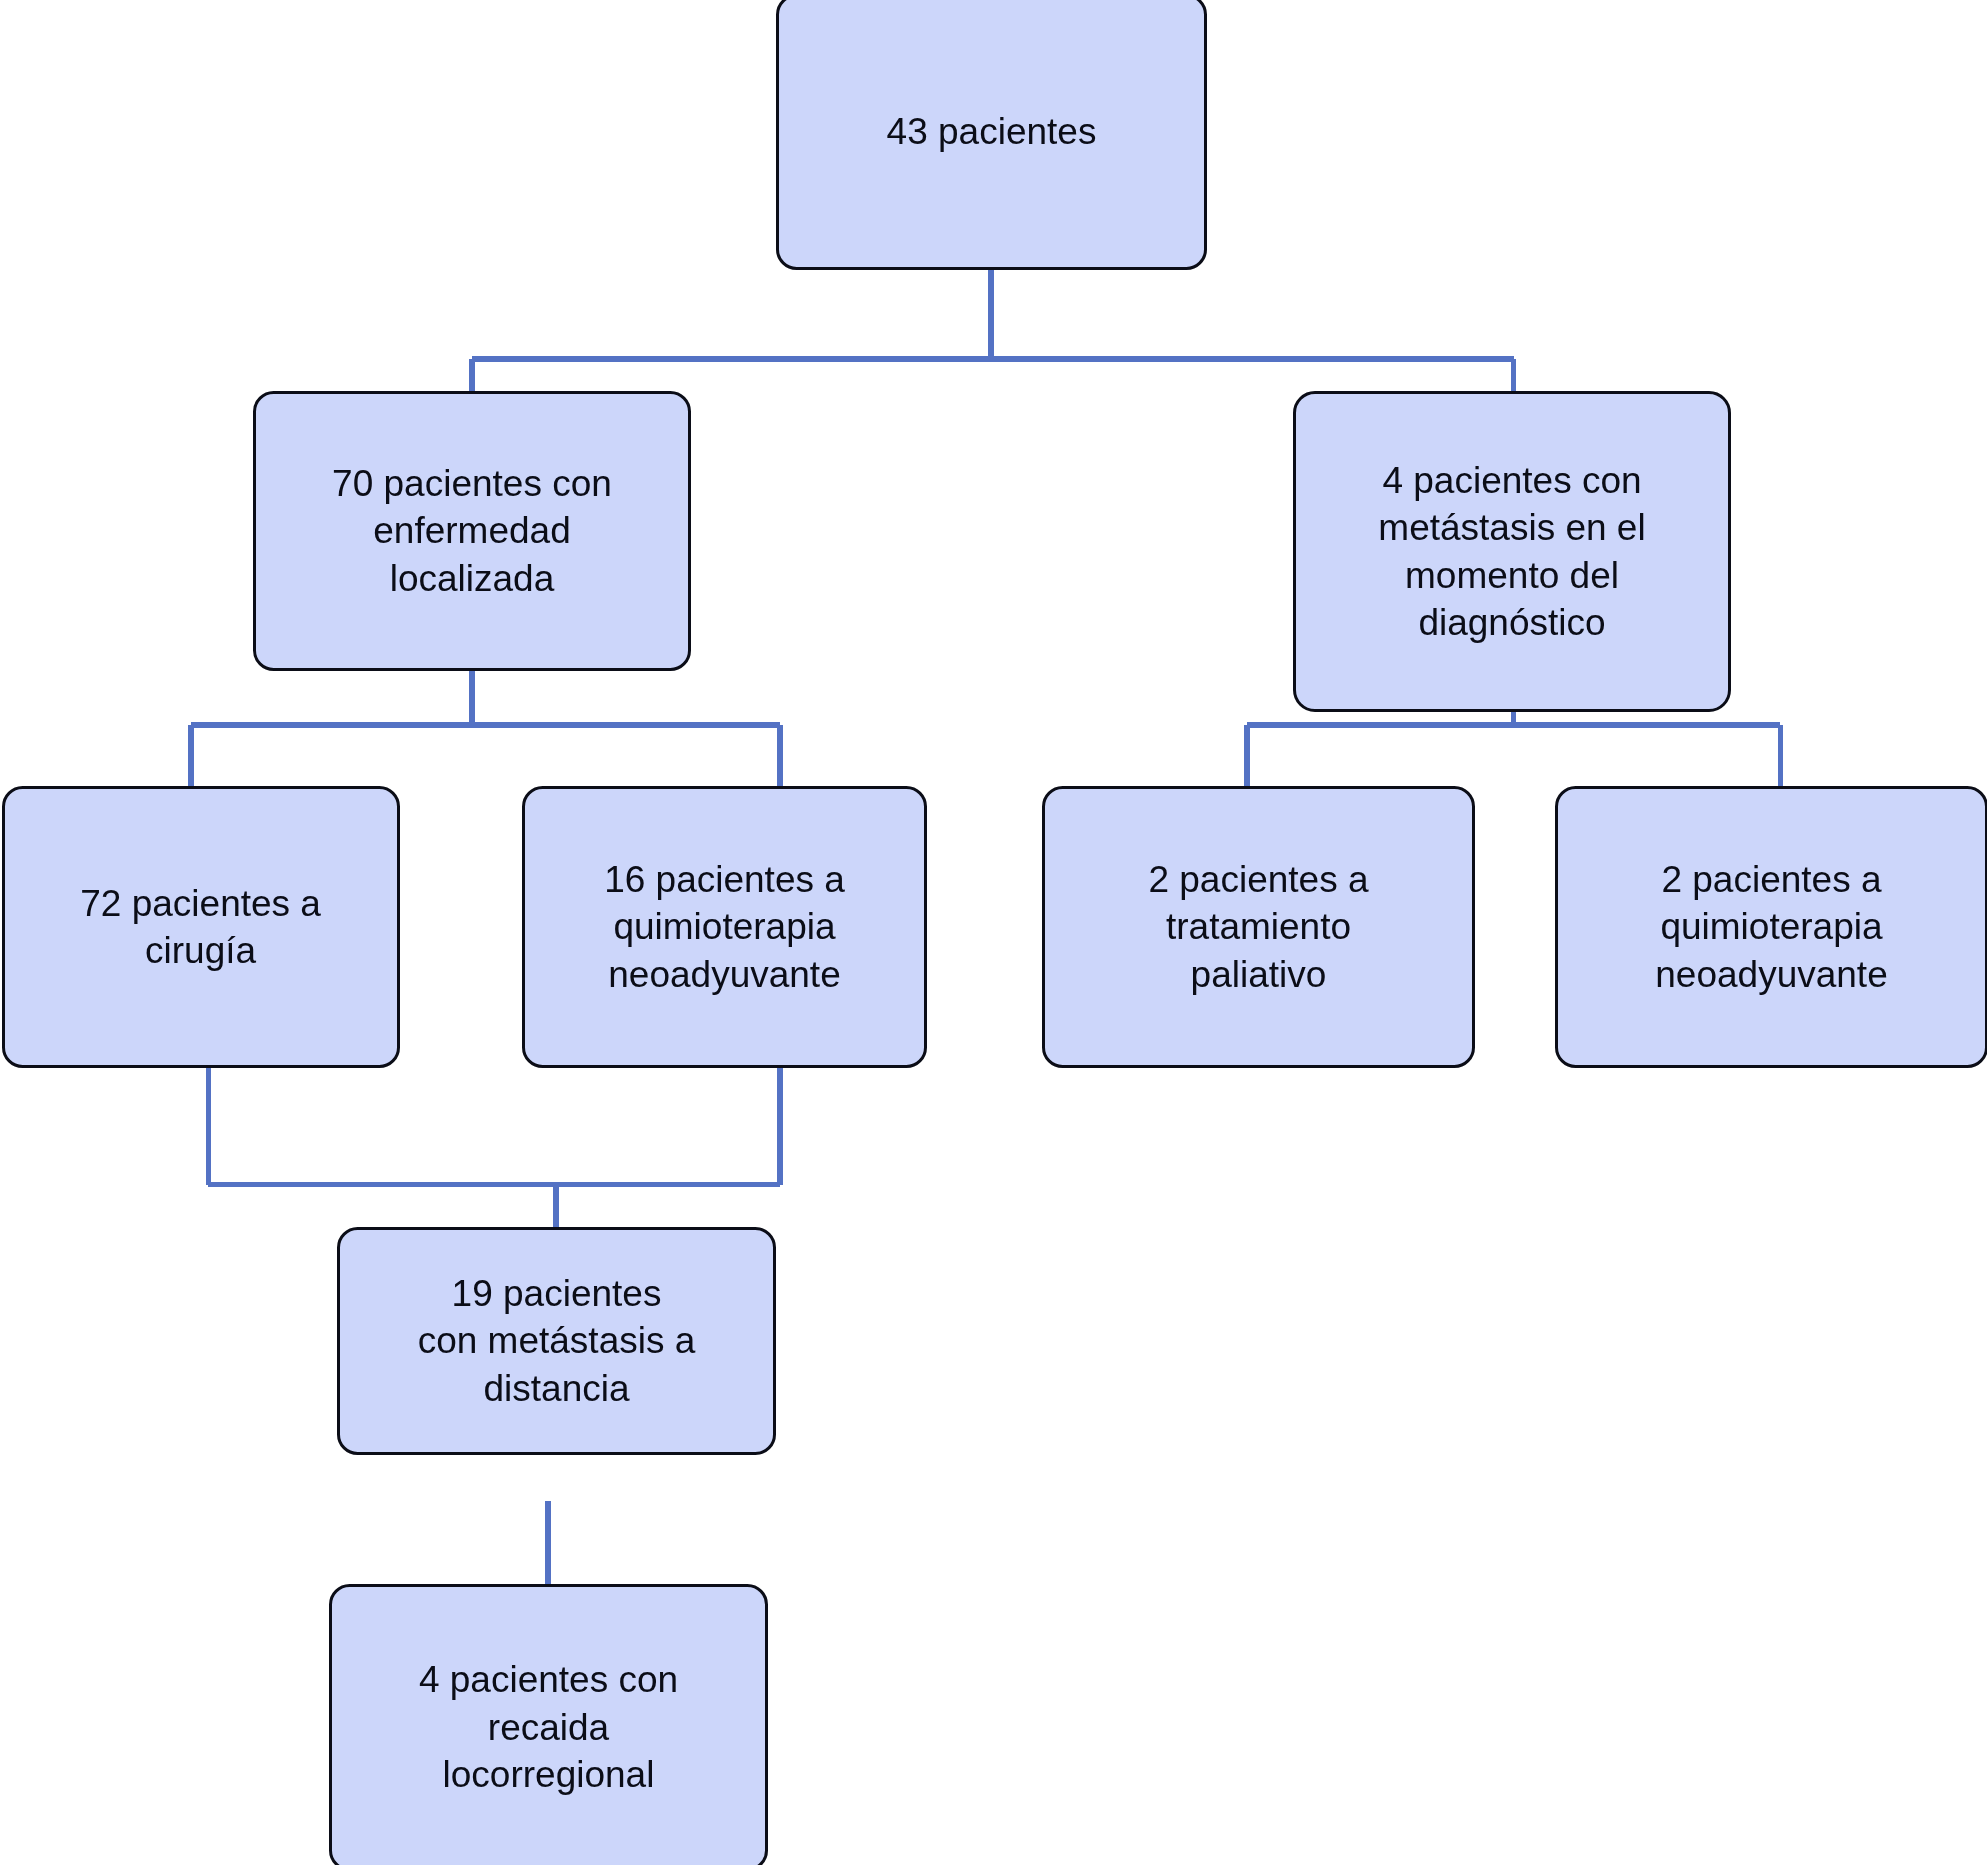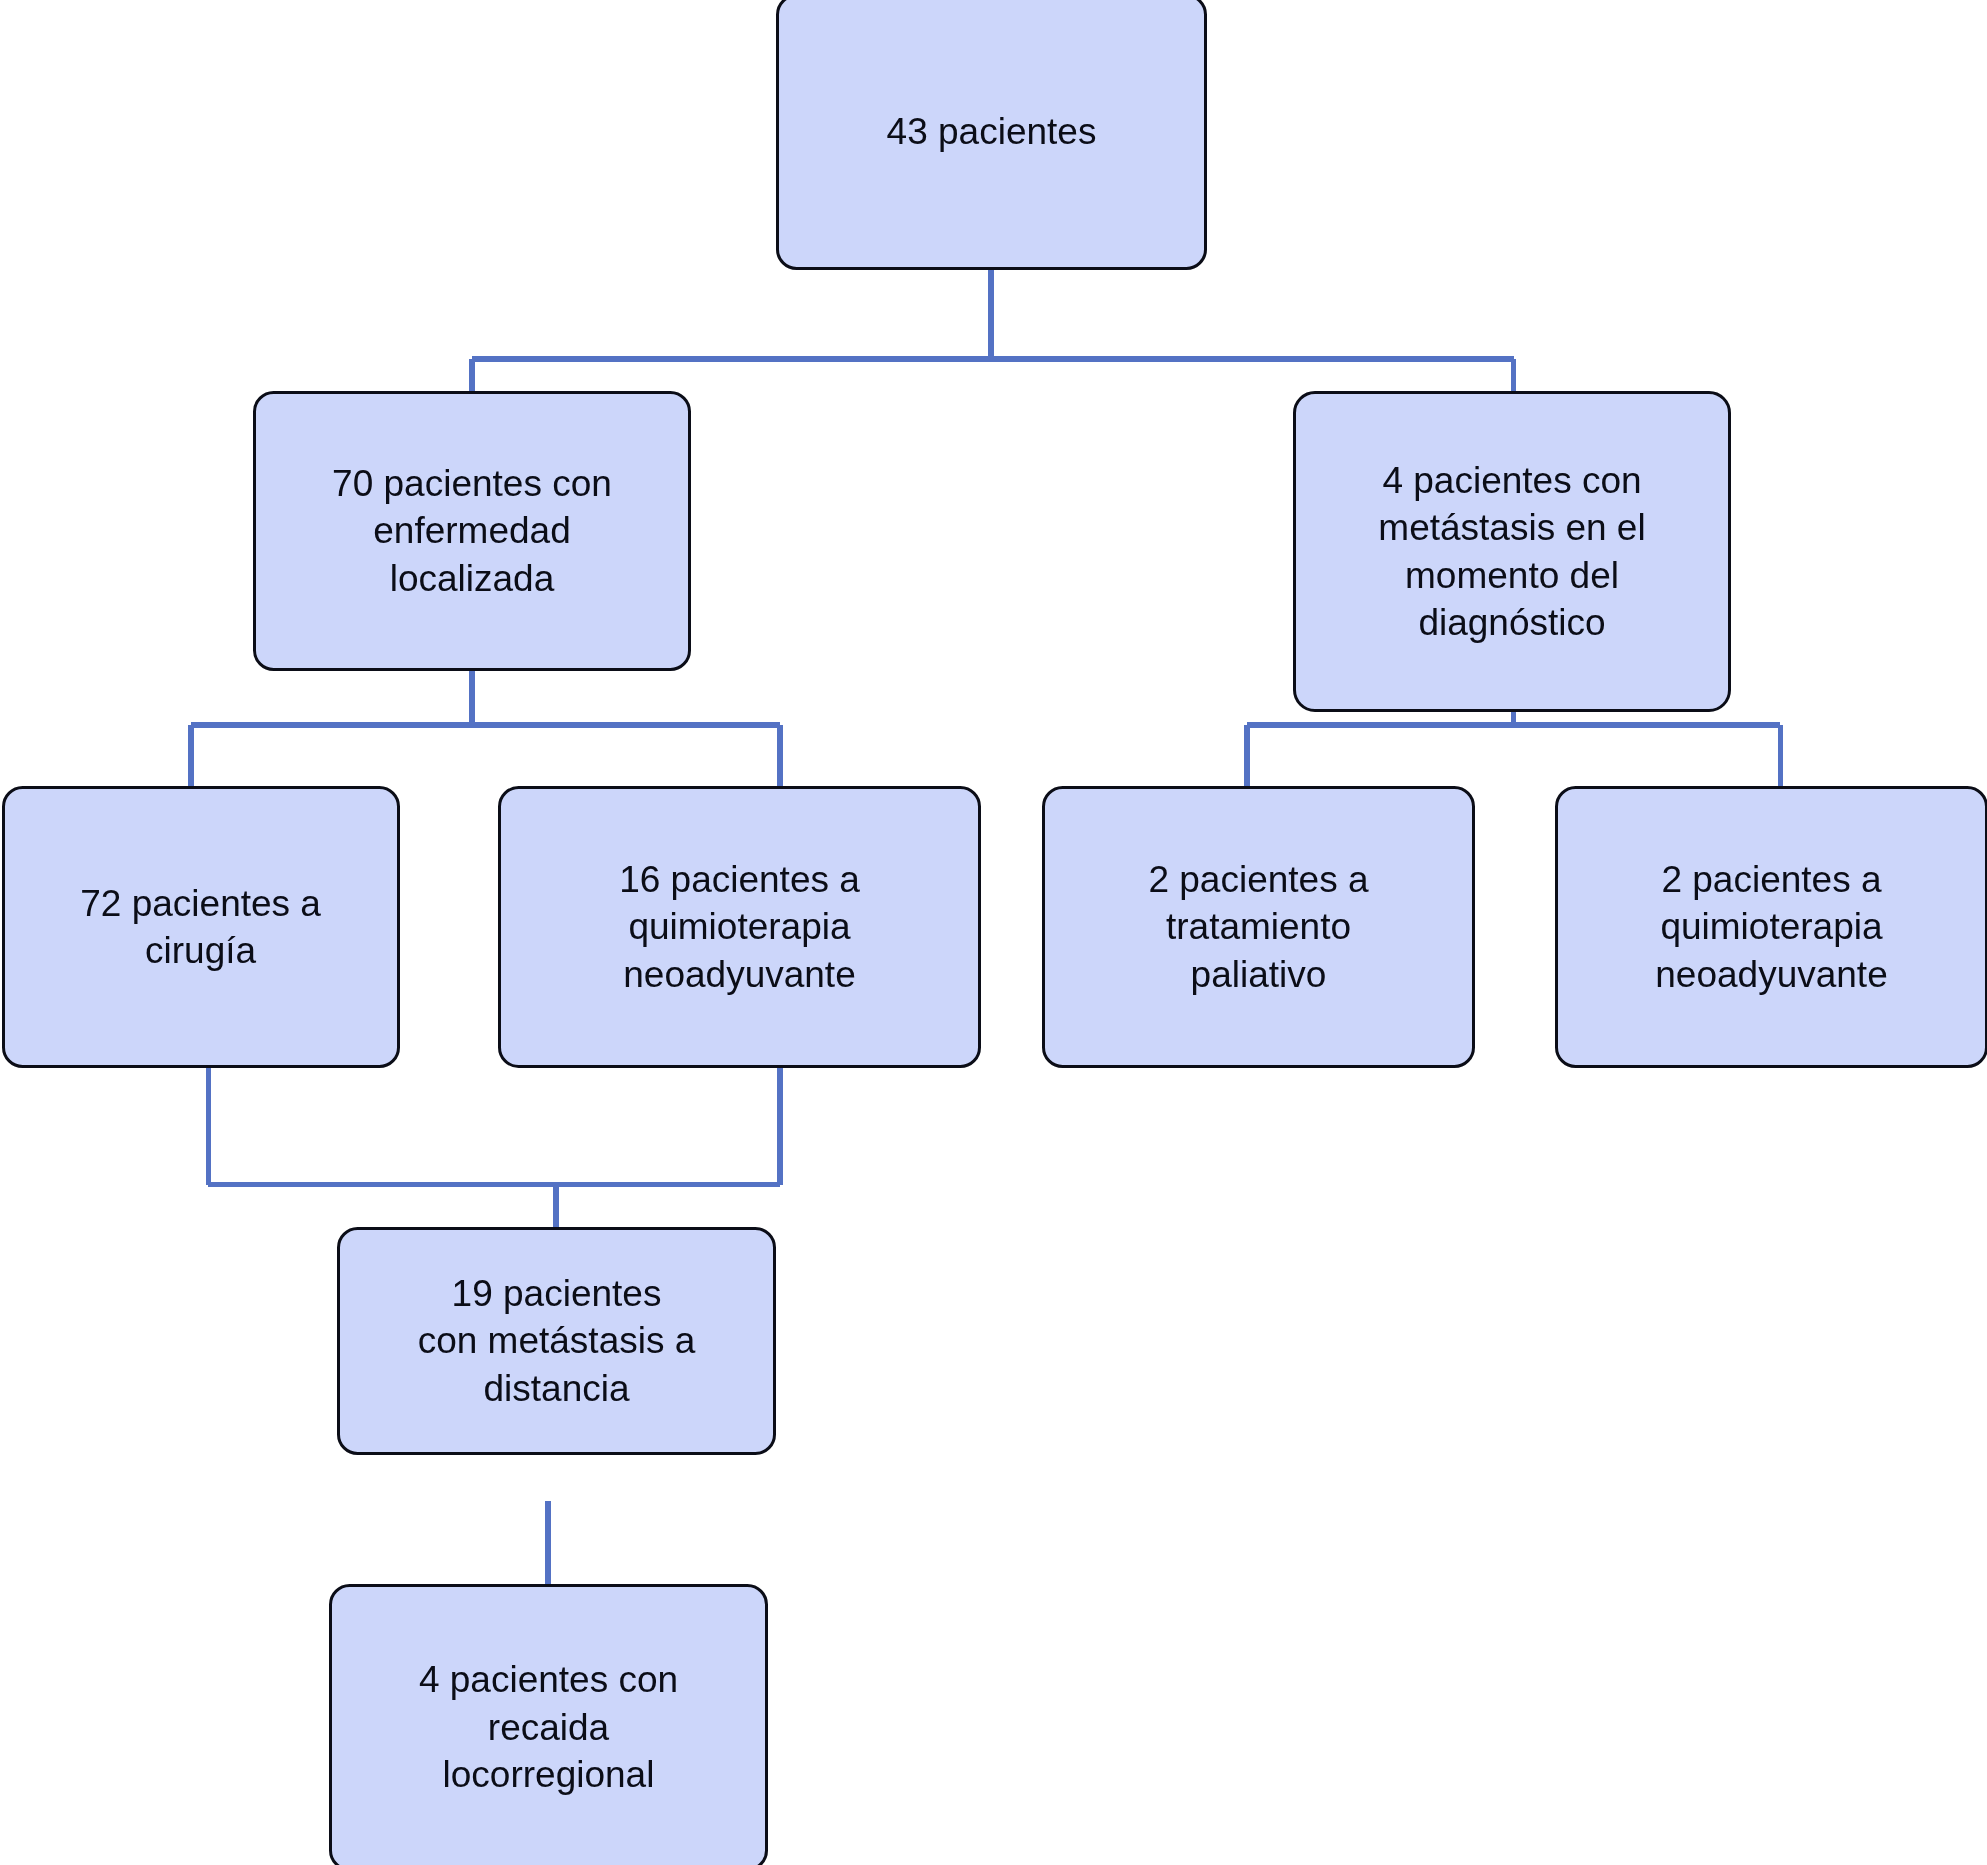--- a/index.html
+++ b/index.html
@@ -45,21 +45,21 @@
   .node .label {
     white-space: pre-line;
     display: block;
     width: 100%;
   }
   
   #node-root          { left: 776px;  top: -6.4px;    width: 431px;  height: 276px; }
   #node-localized     { left: 253px;  top: 391px;   width: 438px;  height: 280px; }
   #node-metastatic    { left: 1293px; top: 391px;   width: 438px;  height: 321px; border-radius: 22px; }
   #node-surgery       { left: 1.6px;    top: 786px;   width: 398px;  height: 282px; }
-  #node-neoadj-loc    { left: 498px;  top: 786px;   width: 483px;  height: 282px; justify-content: center; }
+  #node-neoadj-loc    { left: 522px;  top: 786px;   width: 405px;  height: 282px; justify-content: center; }
   #node-palliative    { left: 1042px; top: 786px;   width: 433px;  height: 282px; }
   #node-neoadj-met    { left: 1555px; top: 786px;   width: 433px;  height: 282px; }
   #node-distant-mets  { left: 337px;  top: 1227px;  width: 439px;  height: 228px; }
   #node-locoregional  { left: 329px;  top: 1584px;  width: 439px;  height: 287px; }
 </style>
 </head>
 <body>
 
 <div id="canvas">
 

